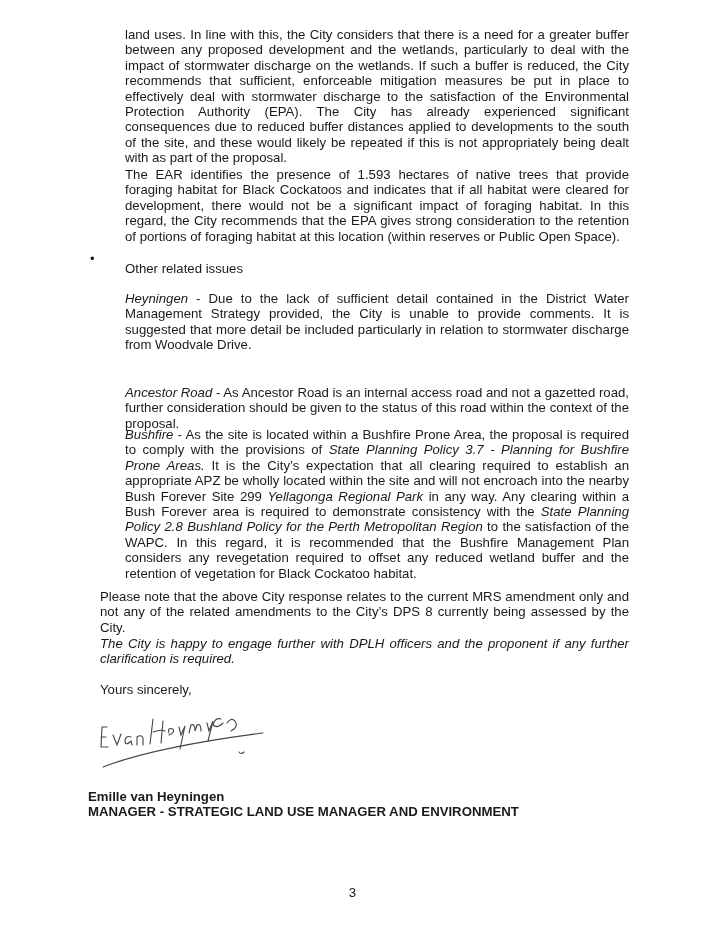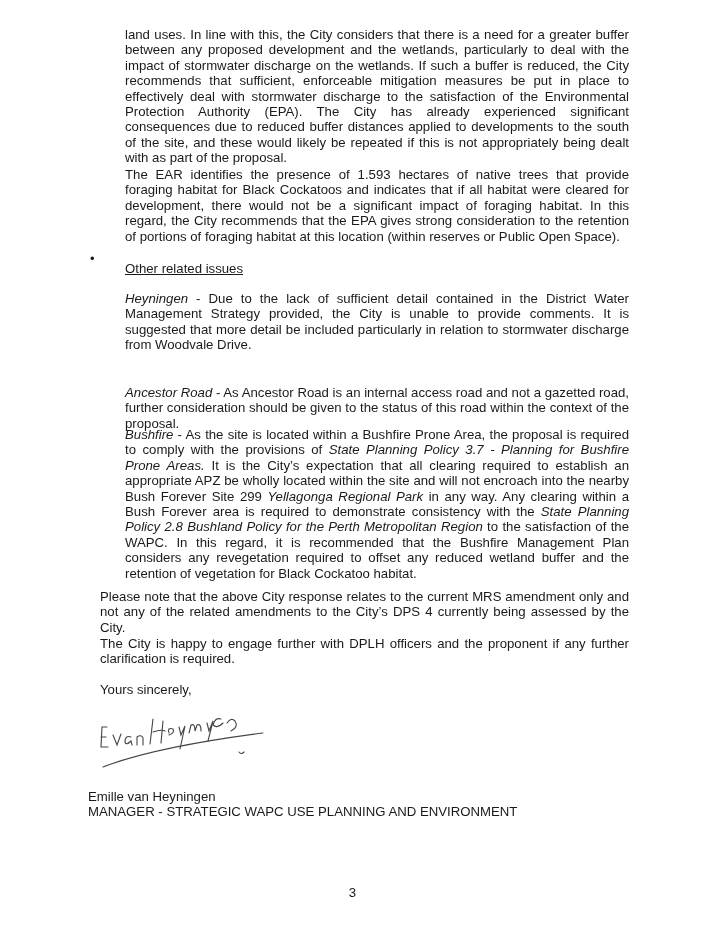--- a/index.html
+++ b/index.html
@@ -4,45 +4,45 @@
 <style>
   html, body { margin: 0; padding: 0; background: #ffffff; }
   body {
     width: 705px; height: 929px; position: relative; overflow: hidden;
     font-family: "Liberation Sans", sans-serif; font-size: 13.2px; color: #1a1a1a;
   }
   .p { position: absolute; line-height: 15.4px; text-align: justify; text-align-last: left; margin: 12px; }
   .ind { left: 113px; width: 504px; }
   .full { left: 88px; width: 529px; }
   .bullet { position: absolute; left: 90px; top: 251px; font-size: 13px; }
-  .u { text-decoration: underline; }
+  .u { }
   i { font-style: italic; }
   .sig { position: absolute; left: 95px; top: 697px; }
-  .bold { font-weight: normal; position: absolute; left: 88px; line-height: 15.4px; }
+  .bold { font-weight: bold; position: absolute; left: 88px; line-height: 15.4px; }
   .pagenum { position: absolute; left: 0; width: 705px; top: 885px; text-align: center; }
 </style>
 </head>
 <body>
 
 <p class="p ind" style="top:15px;">land uses.  In line with this, the City considers that there is a need for a greater buffer between any proposed development and the wetlands, particularly to deal with the impact of stormwater discharge on the wetlands.  If such a buffer is reduced, the City recommends that sufficient, enforceable mitigation measures be put in place to effectively deal with stormwater discharge to the satisfaction of the Environmental Protection Authority (EPA).  The City has already experienced significant consequences due to reduced buffer distances applied to developments to the south of the site, and these would likely be repeated if this is not appropriately being dealt with as part of the proposal.</p>
 
 <p class="p ind" style="top:155px;">The EAR identifies the presence of 1.593 hectares of native trees that provide foraging habitat for Black Cockatoos and indicates that if all habitat were cleared for development, there would not be a significant impact of foraging habitat.  In this regard, the City recommends that the EPA gives strong consideration to the retention of portions of foraging habitat at this location (within reserves or Public Open Space).</p>
 
 <span class="bullet">•</span>
 <p class="p ind u" style="top:249px;">Other related issues</p>
 
 <p class="p ind" style="top:279px;"><i>Heyningen</i><span> - Due to the lack of sufficient detail contained in the District Water Management Strategy provided, the City is unable to provide comments.  It is suggested that more detail be included particularly in relation to stormwater discharge from Woodvale Drive.</span></p>
 
 <p class="p ind" style="top:373px;"><i>Ancestor Road</i><span>  - As Ancestor Road is an internal access road and not a gazetted road, further consideration should be given to the status of this road within the context of the proposal.</span></p>
 
 <p class="p ind" style="top:415px;"><i>Bushfire</i><span> - As the site is located within a Bushfire Prone Area, the proposal is required to comply with the provisions of </span><i>State Planning Policy 3.7 - Planning for Bushfire Prone Areas.</i><span> It is the City’s expectation that all clearing required to establish an appropriate APZ be wholly located within the site and will not encroach into the nearby Bush Forever Site 299 </span><i>Yellagonga Regional Park</i><span> in any way.  Any clearing within a Bush Forever area is required to demonstrate consistency with the </span><i>State Planning Policy 2.8 Bushland Policy for the Perth Metropolitan Region</i><span> to the satisfaction of the WAPC.  In this regard, it is recommended that the Bushfire Management Plan considers any revegetation required to offset any reduced wetland buffer and the retention of vegetation for Black Cockatoo habitat.</span></p>
 
-<p class="p full" style="top:577px;">Please note that the above City response relates to the current MRS amendment only and not any of the related amendments to the City’s DPS 4 currently being assessed by the City.</p>
+<p class="p full" style="top:577px;">Please note that the above City response relates to the current MRS amendment only and not any of the related amendments to the City’s DPS 8 currently being assessed by the City.</p>
 
-<p class="p full" style="top:624px;">The City is happy to engage further with DPLH officers and the proponent if any further clarification is required.</p>
+<p class="p full" style="top:624px;font-style:italic;">The City is happy to engage further with DPLH officers and the proponent if any further clarification is required.</p>
 
 <p class="p full" style="top:670px;">Yours sincerely,</p>
 
 <div class="sig">
   <svg width="180" height="75" viewBox="0 0 180 75">
     <g fill="none" stroke="#444" stroke-width="1.1" stroke-linecap="round">
       <path d="M12 30 L7 30 L6 50 L13 50 M6 40 L11 40"></path>
       <path d="M18 38 L22 48 L26 37"></path>
       <path d="M36 40 Q30 38 30 45 Q31 49 36 44 L37 48"></path>
       <path d="M42 48 L42 40 Q46 37 48 41 L48 48"></path>
@@ -54,15 +54,15 @@
       <path d="M112 26 L114 34 L118 24 L113 44"></path>
       <path d="M126 22 Q120 20 118 28 Q122 32 128 26"></path>
       <path d="M132 26 Q136 20 140 24 Q144 30 136 34"></path>
       <path d="M8 70 Q60 50 168 36"></path>
       <path d="M144 55 Q146 58 149 55"></path>
     </g>
   </svg>
 </div>
 
 <div class="bold" style="top:789px;">Emille van Heyningen</div>
-<div class="bold" style="top:804px;">MANAGER - STRATEGIC WAPC USE PLANNING AND ENVIRONMENT</div>
+<div class="bold" style="top:804px;">MANAGER - STRATEGIC LAND USE MANAGER AND ENVIRONMENT</div>
 
 <div class="pagenum">3</div>
 
 </body></html>

